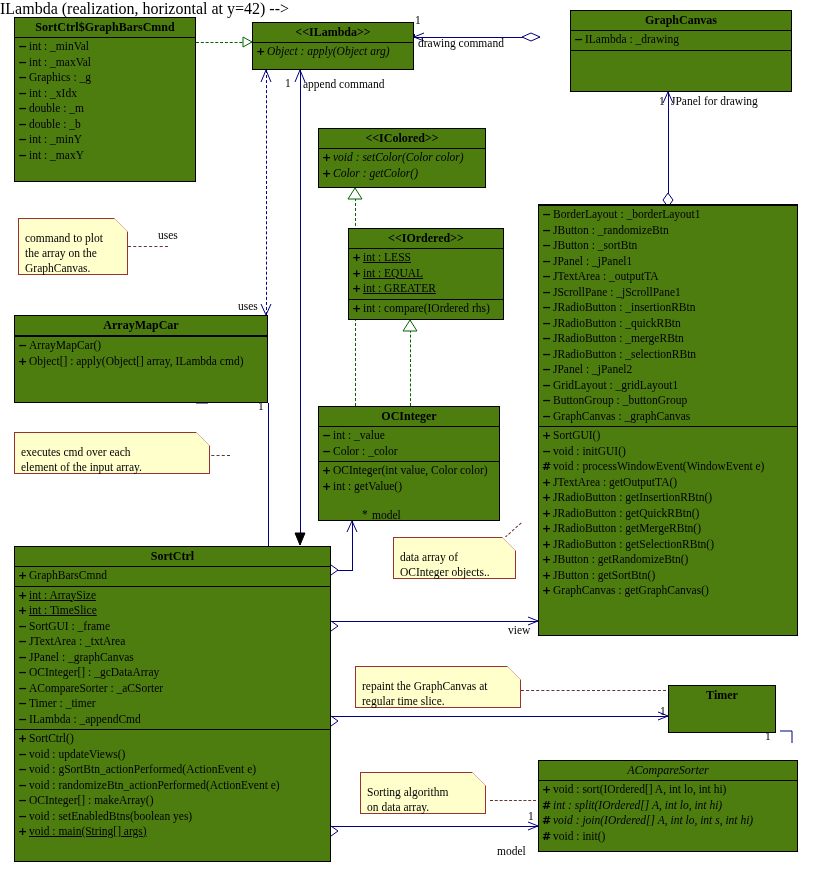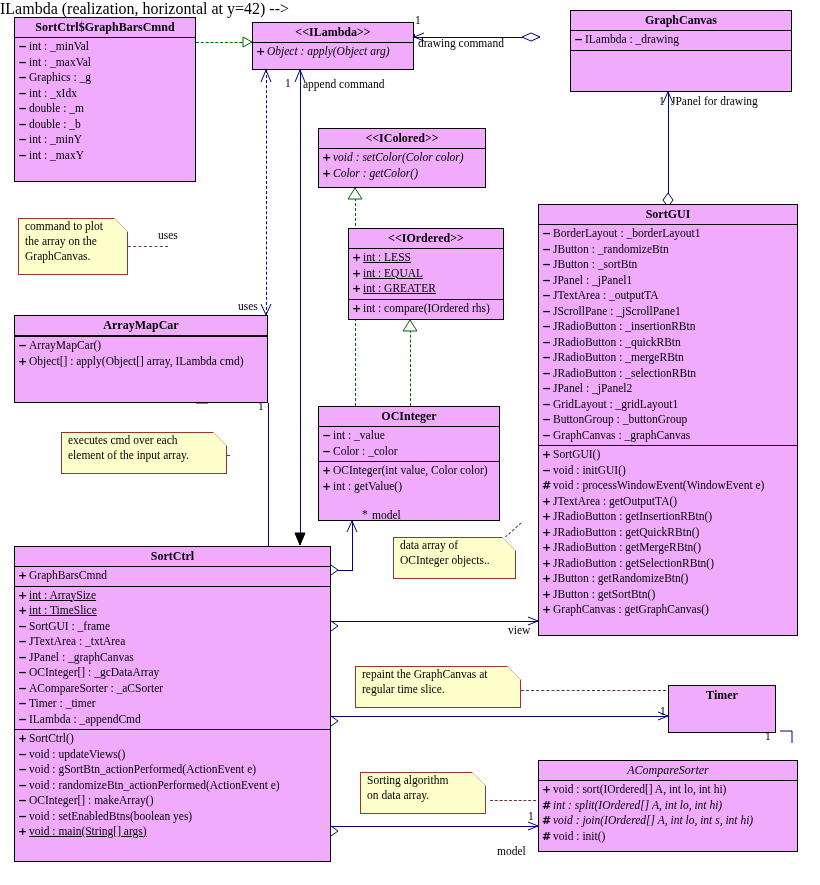--- a/index.html
+++ b/index.html
@@ -15,21 +15,21 @@
     overflow: hidden;
   }
   #canvas {
     position: relative;
     width: 820px;
     height: 885px;
   }
   
   .umlbox {
     position: absolute;
-    background: #f0abfc;
+    background: #4d7c0f;
     border: 1px solid #000000;
     box-sizing: border-box;
     z-index: 5;
   }
   .umlbox .title {
     text-align: center;
     font-weight: bold;
     font-size: 12px;
     padding: 3px 2px 3px 2px;
     line-height: 13px;
@@ -73,21 +73,21 @@
 
   
   .note {
     position: absolute;
     background: #ffffcc;
     border: 1px solid #993333;
     box-sizing: border-box;
     font-size: 11.5px;
     line-height: 15px;
     color: #000;
-    padding: 0 6px 4px 6px;
+    padding: 12px 6px 4px 6px;
     z-index: 6;
   }
   .note .fold {
     position: absolute;
     top: -1px;
     right: -1px;
     width: 0; height: 0;
     border-left: 14px solid transparent;
     border-top: 14px solid #ffffff;
   }
@@ -338,21 +338,20 @@
     </div>
     <div class="sep"></div>
     <div class="compart">
       <span class="member"><span class="vis">+</span><span class="txt">OCInteger(int value, Color color)</span></span>
       <span class="member"><span class="vis">+</span><span class="txt">int : getValue()</span></span>
     </div>
   </div>
 
   
   <div class="umlbox" style="left:538px; top:204px; width:260px; height:432px;">
-    <div class="title">SortGUI</div>
     <div class="sep"></div>
     <div class="compart">
       <span class="member"><span class="vis">−</span><span class="txt">BorderLayout : _borderLayout1</span></span>
       <span class="member"><span class="vis">−</span><span class="txt">JButton : _randomizeBtn</span></span>
       <span class="member"><span class="vis">−</span><span class="txt">JButton : _sortBtn</span></span>
       <span class="member"><span class="vis">−</span><span class="txt">JPanel : _jPanel1</span></span>
       <span class="member"><span class="vis">−</span><span class="txt">JTextArea : _outputTA</span></span>
       <span class="member"><span class="vis">−</span><span class="txt">JScrollPane : _jScrollPane1</span></span>
       <span class="member"><span class="vis">−</span><span class="txt">JRadioButton : _insertionRBtn</span></span>
       <span class="member"><span class="vis">−</span><span class="txt">JRadioButton : _quickRBtn</span></span>
@@ -430,21 +429,21 @@
   
 
   <div class="note" style="left:18px; top:218px; width:110px; height:57px;">
     <span class="foldline"></span>
     <span class="fold"></span>
     <span class="nl">command to plot</span>
     <span class="nl">the array on the</span>
     <span class="nl">GraphCanvas.</span>
   </div>
 
-  <div class="note" style="left:14px; top:432px; width:166px; height:42px;margin-left:47px;">
+  <div class="note" style="left:14px; top:432px; width:196px; height:42px;">
     <span class="foldline"></span>
     <span class="fold"></span>
     <span class="nl">executes cmd over each</span>
     <span class="nl">element of the input array.</span>
   </div>
 
   <div class="note" style="left:393px; top:537px; width:123px; height:42px;">
     <span class="foldline"></span>
     <span class="fold"></span>
     <span class="nl">data array of</span>

